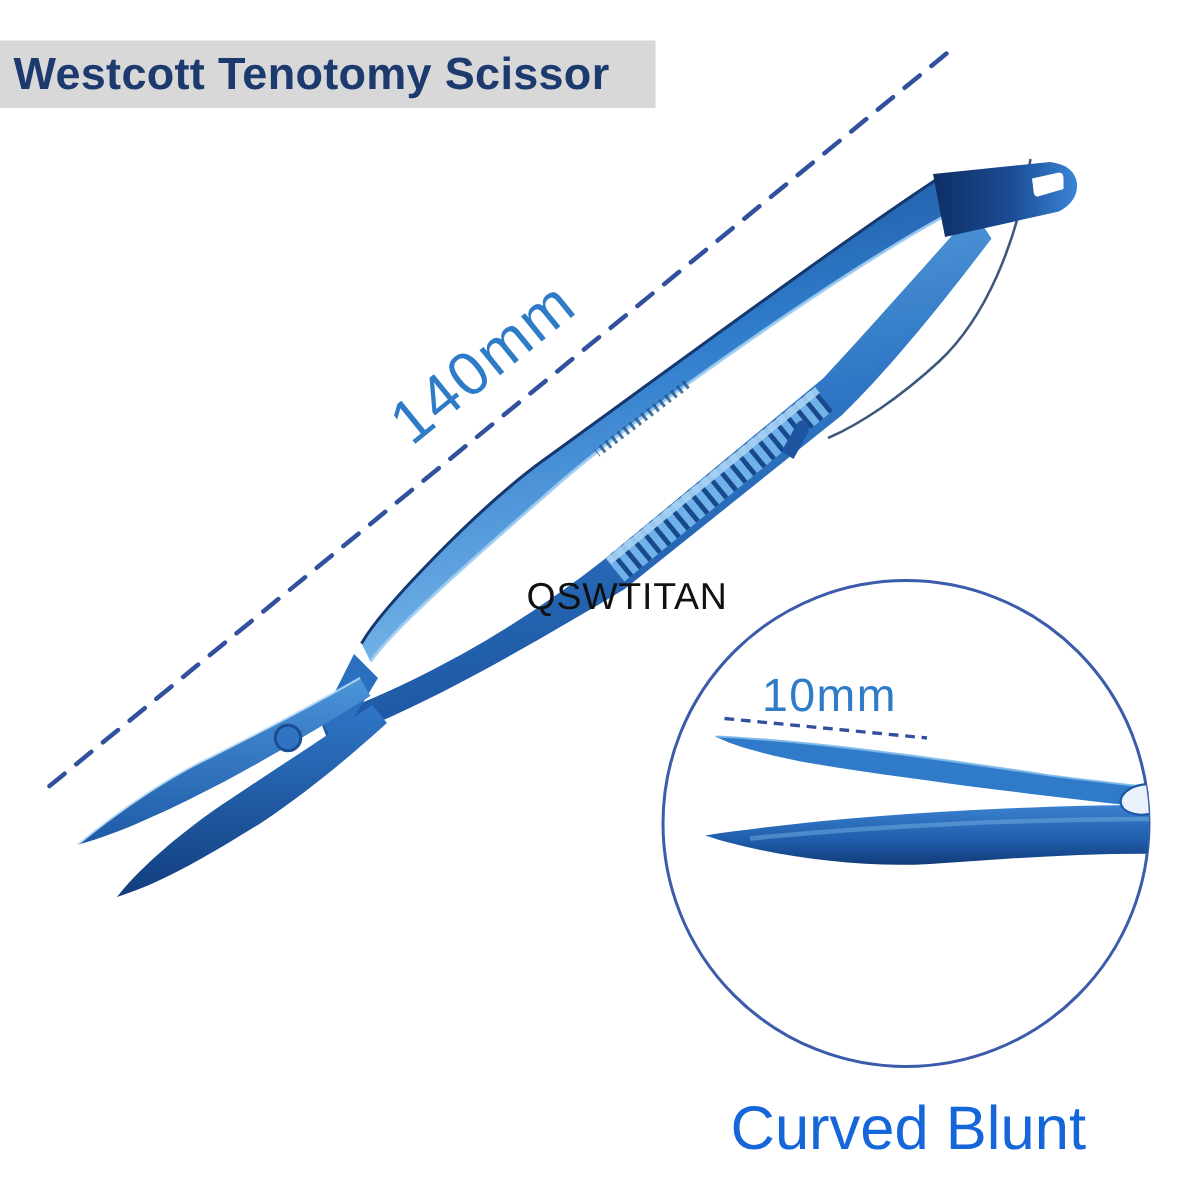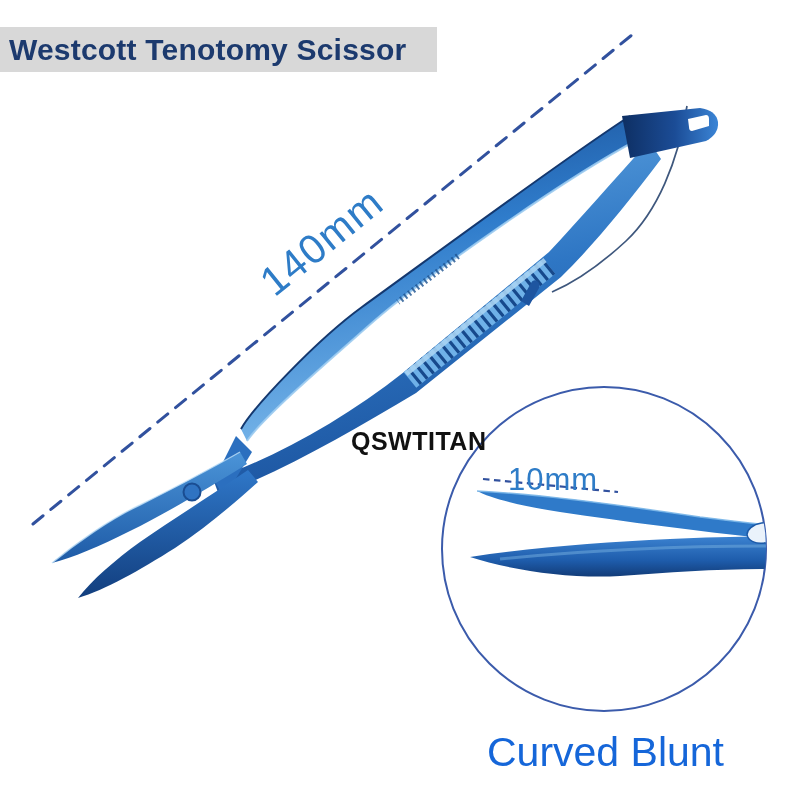--- a/index.html
+++ b/index.html
@@ -24,25 +24,25 @@
     font-size:30px;font-weight:bold;color:var(--banner-text);
     letter-spacing:.2px;white-space:nowrap;
   }
   .len-label{
     position:absolute;left:322px;top:242px;
     transform:translate(-50%,-50%) rotate(-39deg);
     font-size:41px;color:var(--measure-blue);letter-spacing:1.5px;white-space:nowrap;
   }
   .brand{
     position:absolute;left:351px;top:384px;
-    font-size:25px;font-weight:700;color:var(--brand-black);
-    letter-spacing:.5px;white-space:nowrap;margin-top:43px;
+    font-size:25px;font-weight:400;color:var(--brand-black);
+    letter-spacing:.5px;white-space:nowrap;
   }
   .tip-label{
-    position:absolute;left:553px;top:480px;transform:translate(-50%,-50%);
+    position:absolute;left:553px;top:464px;transform:translate(-50%,-50%);
     font-size:31px;color:var(--measure-blue);letter-spacing:1px;white-space:nowrap;
   }
   .caption{
     position:absolute;left:487px;top:729px;
     font-size:41px;font-weight:normal;color:var(--caption-blue);white-space:nowrap;
   }
 </style>
 </head>
 <body>
 

